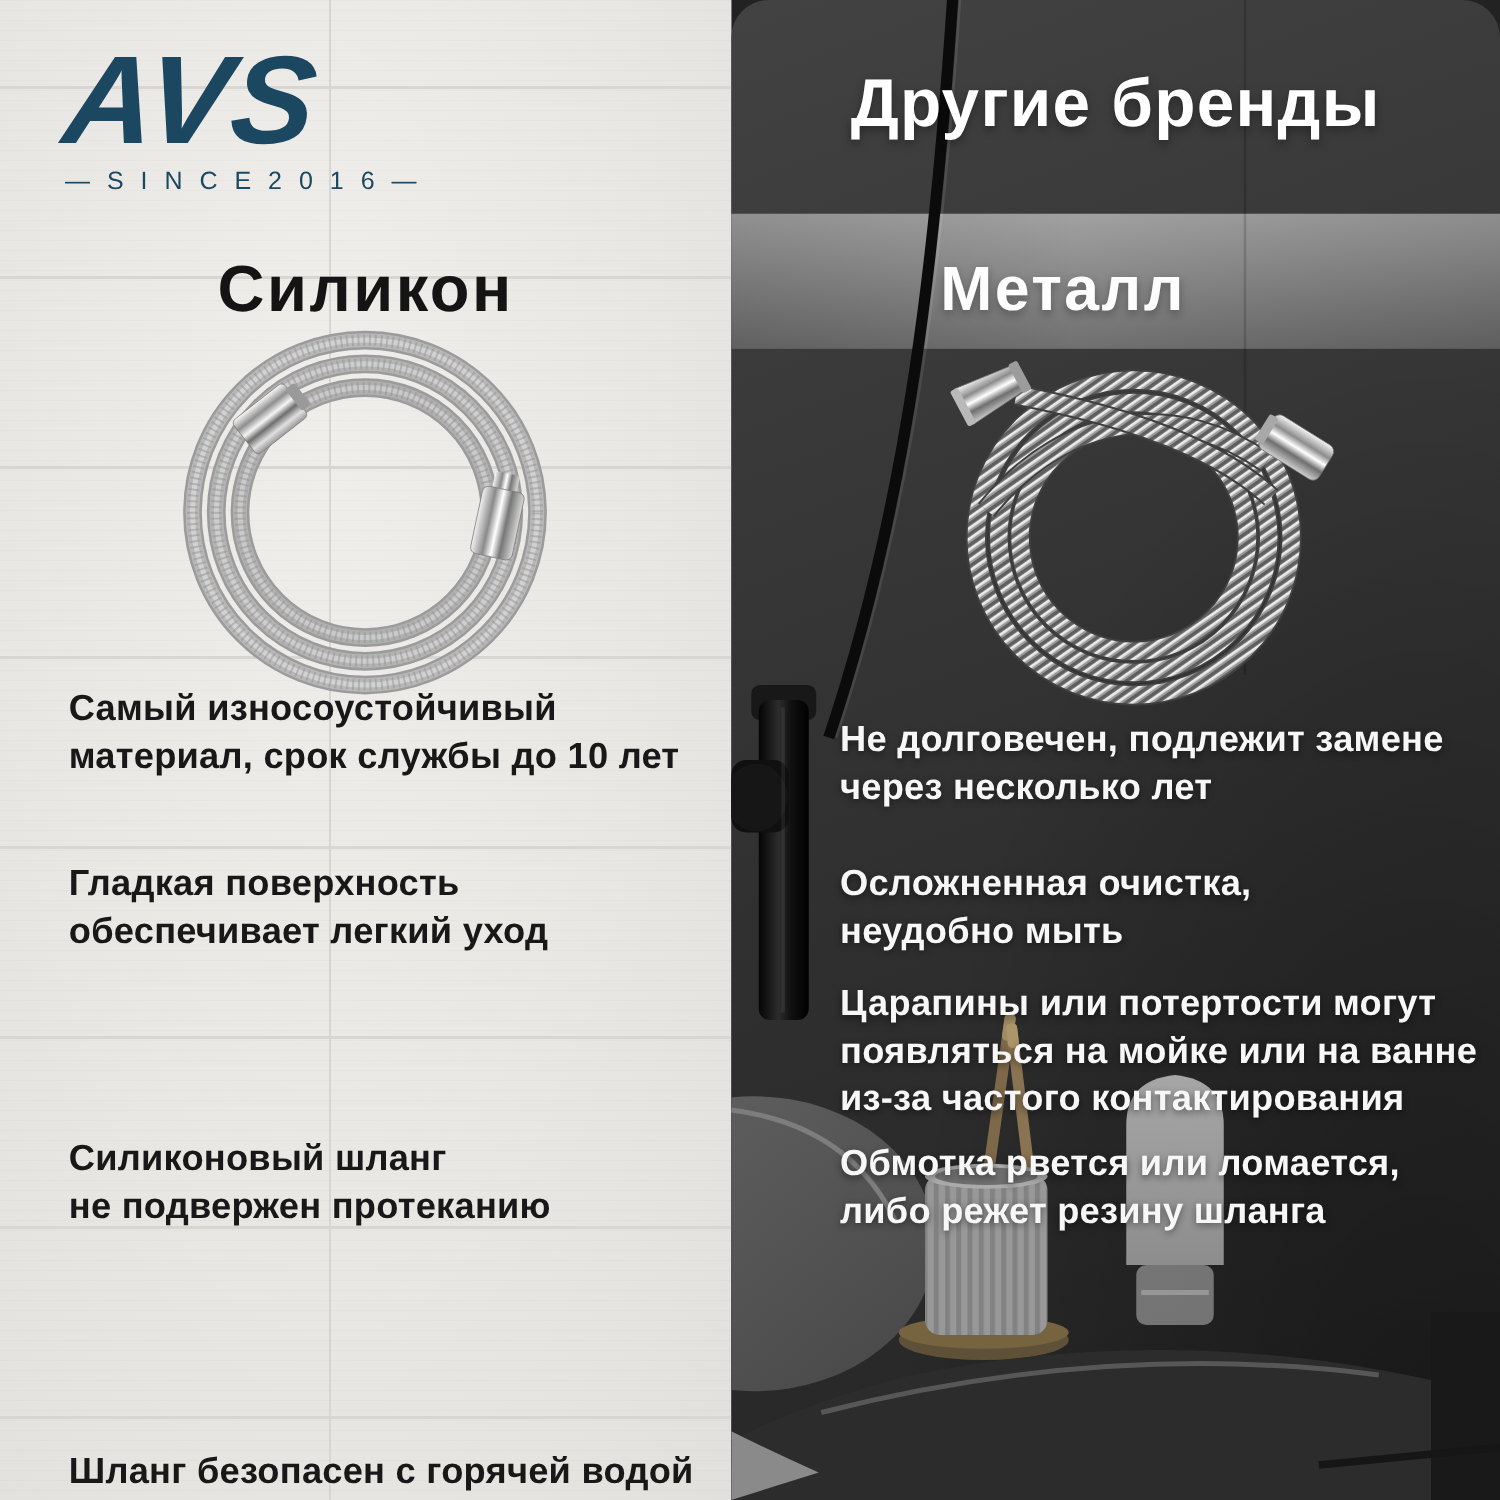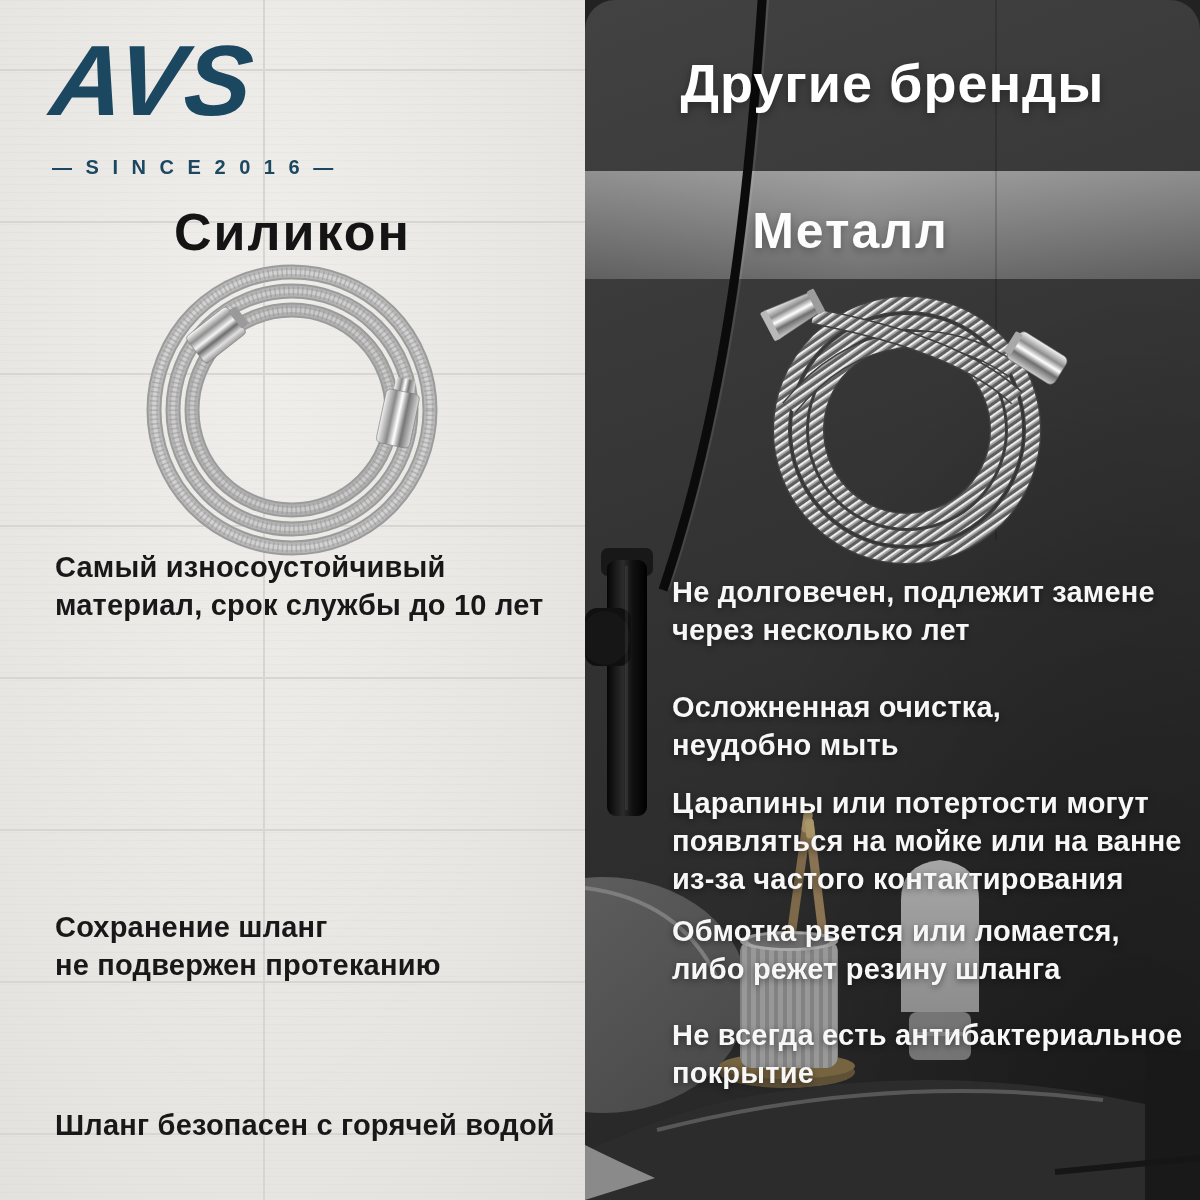--- a/index.html
+++ b/index.html
@@ -15,21 +15,21 @@
       repeating-linear-gradient(90deg, transparent 0 263px, #d8d6d2 263px 265px, transparent 265px 527px),
       repeating-linear-gradient(180deg, transparent 0 69px, #d8d6d2 69px 71px, transparent 71px 152px),
       radial-gradient(ellipse at 45% 28%, #f0eeea 0%, #e7e5e1 70%, #e2e0dc 100%);
   }
   .logo{position:absolute;left:52px;top:30px;width:260px;}
   .logo-av{
     font-size:100px;line-height:1;font-weight:800;font-style:italic;
     color:#1c4761;letter-spacing:1px;transform:skewX(-6deg);
   }
   .logo-tagline{
-    margin-top:26px;font-size:20px;font-weight:700;color:#1c4761;
+    margin-top:4px;font-size:20px;font-weight:400;color:#1c4761;
     letter-spacing:4px;white-space:nowrap;
   }
   .heading-left{
     position:absolute;left:0;top:203px;width:585px;margin:0;text-align:center;
     font-size:52px;font-weight:800;letter-spacing:2px;color:#141414;line-height:1.15;
   }
   .hose-left{position:absolute;left:142px;top:262px;}
 
   .itemL{
     position:absolute;left:55px;width:510px;
@@ -128,23 +128,25 @@
         <rect x="24" y="-11" width="9" height="22" rx="2" fill="#9a9a9a"></rect>
       </g>
       <g transform="translate(256,156) rotate(12)">
         <rect x="-10" y="-40" width="20" height="15" rx="3" fill="url(#sil-chrome2)"></rect>
         <rect x="-17" y="-27" width="34" height="55" rx="5" fill="url(#sil-chrome2)" stroke="#7b7b7b" stroke-width="0.6"></rect>
       </g>
     </svg>
 
     <div class="itemL" style="top:548px">Самый износоустойчивый
 материал, срок службы до 10 лет</div>
-    <div class="itemL" style="top:908px">Сохранение шланг
+    <div class="itemL" style="top:688px">Гладкая поверхность
+обеспечивает легкий уход</div>
+    <div class="itemL" style="top:908px">Силиконовый шланг
 не подвержен протеканию</div>
-    <div class="itemL" style="top:1106px">Шланг безопасен с горячей водой</div>
+    <div class="itemL" style="top:1158px">Шланг безопасен с горячей водой</div>
   </section>
 
   <section class="panel-right">
 
     <div class="gray-band"></div>
     <div class="wall-seam"></div>
 
     <svg class="mirror-arc" width="615" height="600" viewBox="0 0 615 600">
       <path d="M 178,-14 C 164,200 142,400 78,590" fill="none" stroke="#0b0b0b" stroke-width="9"></path>
       <path d="M 184,-14 C 170,200 148,400 84,590" fill="none" stroke="rgba(255,255,255,0.09)" stroke-width="2"></path>
@@ -264,16 +266,14 @@
 
     <div class="itemR" style="top:573px">Не долговечен, подлежит замене
 через несколько лет</div>
     <div class="itemR" style="top:688px">Осложненная очистка,
 неудобно мыть</div>
     <div class="itemR" style="top:784px">Царапины или потертости могут
 появляться на мойке или на ванне
 из-за частого контактирования</div>
     <div class="itemR" style="top:912px">Обмотка рвется или ломается,
 либо режет резину шланга</div>
-    <div class="itemR" style="top:1016px">Не всегда есть антибактериальное
-покрытие</div>
   </section>
 </div>
 
 </body></html>

